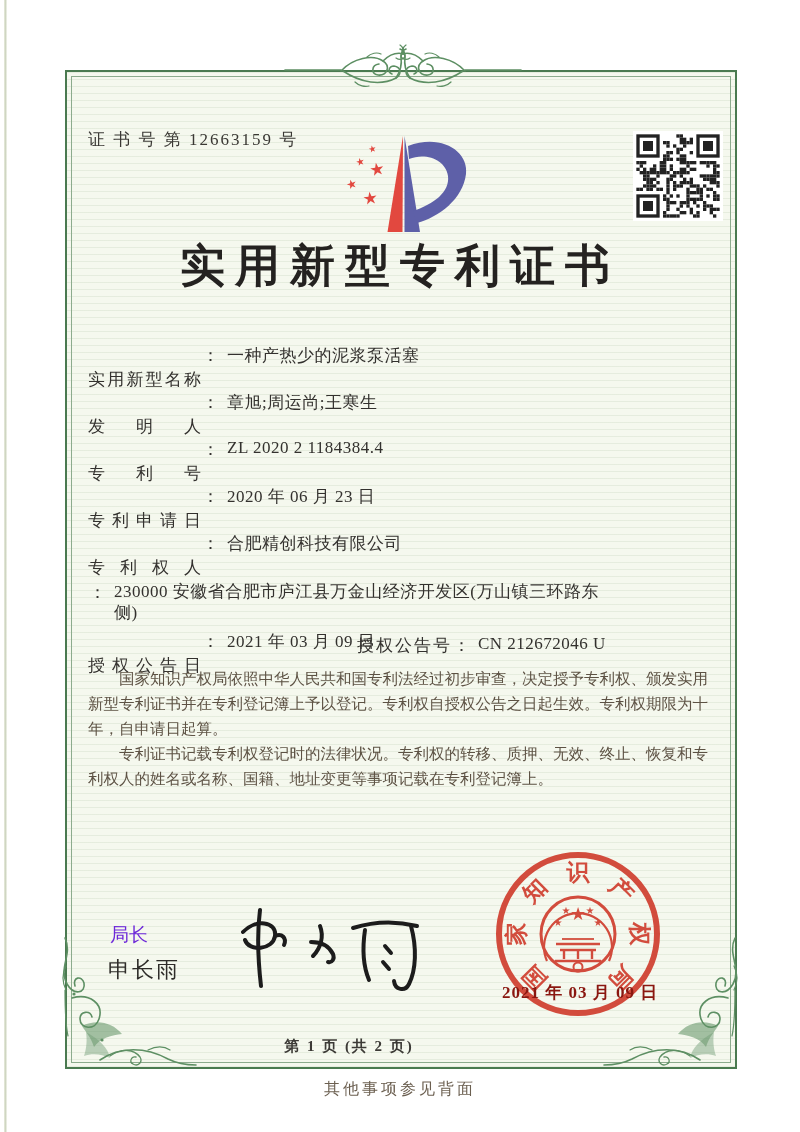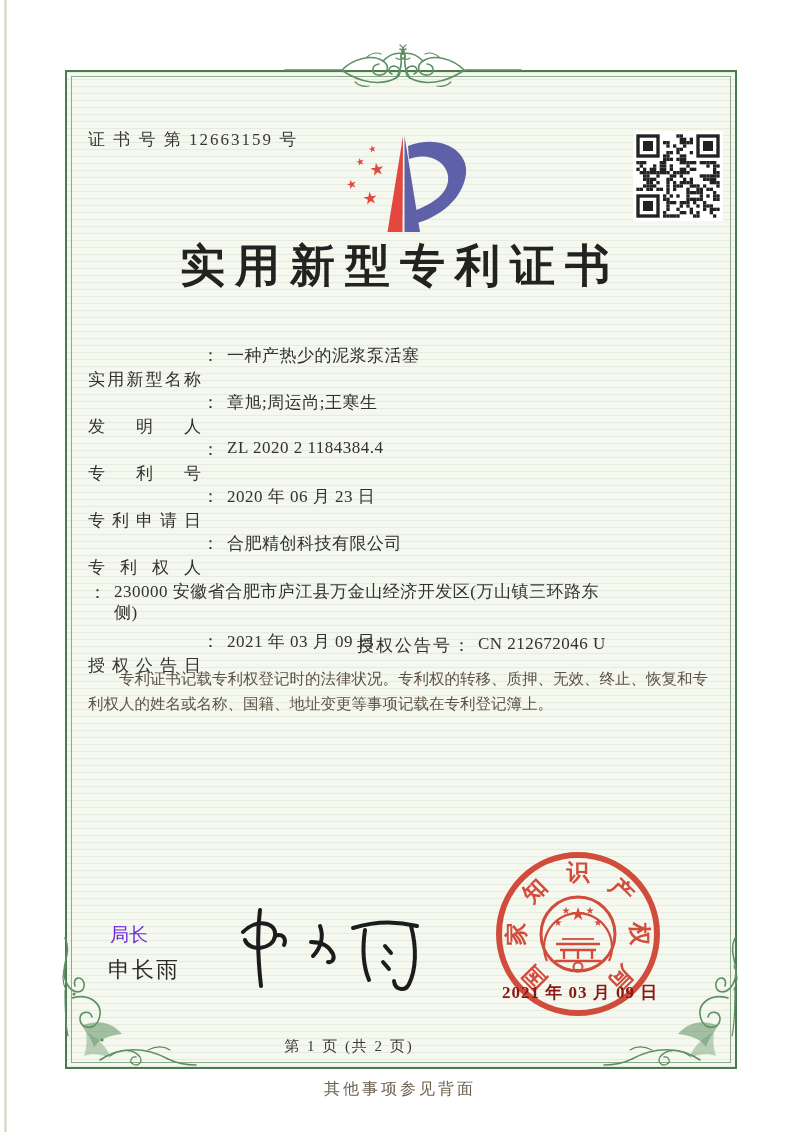--- a/index.html
+++ b/index.html
@@ -31,21 +31,21 @@
   .addr-value{width:492px;line-height:21px;word-break:break-all;}
   .grant2{position:absolute;left:269px;top:4px;display:flex;}
   .grant2 .g-label{letter-spacing:2px;}
   .paras{position:absolute;left:88px;top:666px;width:628px;}
   .paras p{margin:0;text-indent:2em;font-size:15.5px;line-height:25px;color:#5d5244;}
   .signer-title{position:absolute;left:110px;top:922px;font-size:19px;color:#6d28d9;}
   .signer-name{position:absolute;left:108px;top:955px;font-size:22px;letter-spacing:2px;color:#2e2c29;}
   .seal-date{position:absolute;left:487px;top:981px;width:186px;text-align:center;
     font-size:17px;font-weight:bold;color:#8a1710;letter-spacing:1px;}
   .page-info{position:absolute;left:0;top:1037px;width:698px;text-align:center;
-    font-size:15px;letter-spacing:2px;color:#3c3a36;}
+    font-size:15px;letter-spacing:2px;color:#3c3a36;font-weight:bold;}
   .back-note{position:absolute;left:0;top:1079px;width:800px;text-align:center;
     font-size:16px;letter-spacing:3px;color:#6b5f50;}
   svg{display:block;}
 </style>
 </head>
 <body>
 
 <div class="paper-edge"></div>
 
 <div class="frame">
@@ -370,20 +370,21 @@
     <span class="f-colon">：</span>
   <span class="f-value">2021 年 03 月 09 日</span>
   <span class="grant2">
     <span class="g-label">授权公告号</span>
       <span class="f-colon">：</span>
     <span class="f-value">CN 212672046 U</span>
   </span>
 </div>
 
 <div class="paras">
+  <p>国家知识产权局依照中华人民共和国专利法经过初步审查，决定授予专利权、颁发实用新型专利证书并在专利登记簿上予以登记。专利权自授权公告之日起生效。专利权期限为十年，自申请日起算。</p>
   <p>专利证书记载专利权登记时的法律状况。专利权的转移、质押、无效、终止、恢复和专利权人的姓名或名称、国籍、地址变更等事项记载在专利登记簿上。</p>
 </div>
 
 <div class="signer-title">局长</div>
 <div class="signer-name">申长雨</div>
 
 <svg class="ornament" style="left:225px;top:898px" width="215" height="100" viewBox="0 0 215 100">
   <g stroke="#1c1c1c" fill="none" stroke-width="4" stroke-linecap="round" stroke-linejoin="round">
     <path d="M 35 12 C 32 35, 33 62, 36 88"></path>
     <path d="M 18 34 C 30 21, 52 23, 50 38 C 48 52, 24 54, 20 42"></path>

